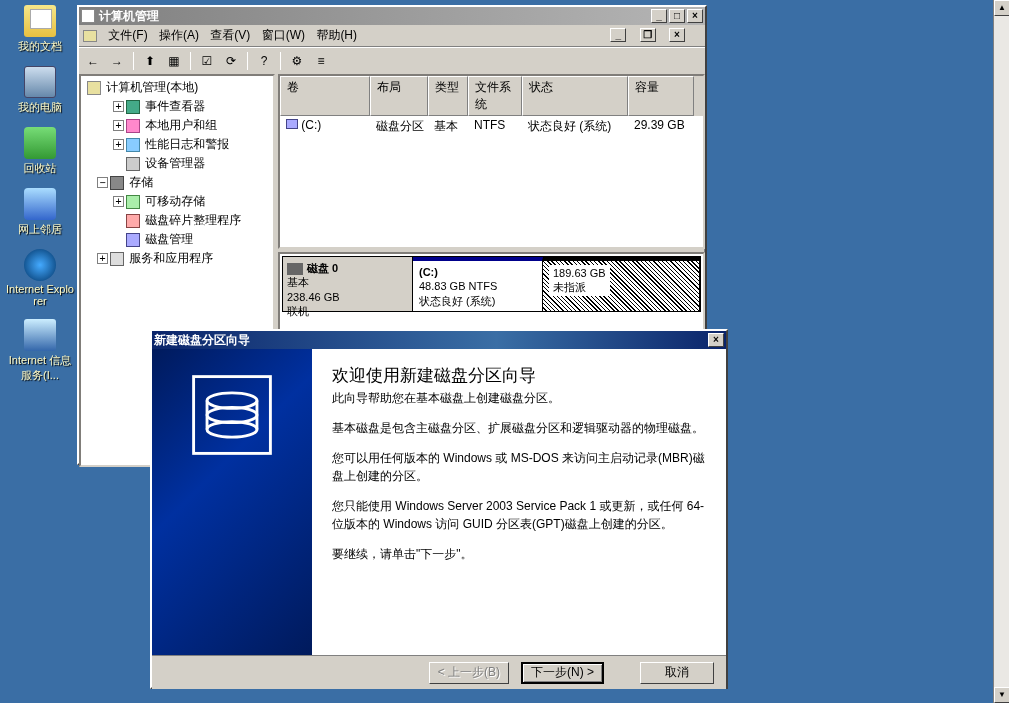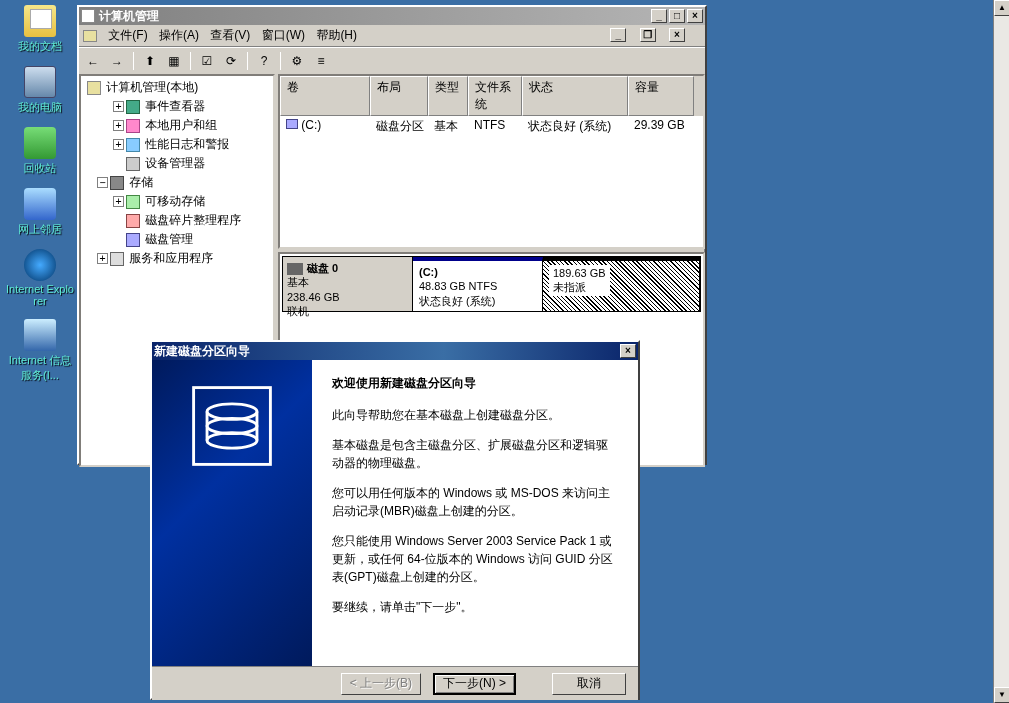--- a/index.html
+++ b/index.html
@@ -6,21 +6,21 @@
 body {
   font-family: "SimSun", "宋体", sans-serif;
   font-size: 12px;
   background: #3a6ea5;
   width: 1009px;
   height: 703px;
   position: relative;
   overflow: hidden;
 }
 .desktop-icons { position: absolute; top: 5px; left: 5px; width: 70px; }
-.desktop-icon { text-align: center; color: #5eead4; margin-bottom: 12px; cursor: pointer; }
+.desktop-icon { text-align: center; color: #fef9c3; margin-bottom: 12px; cursor: pointer; }
 .desktop-icon .ic { width: 32px; height: 32px; margin: 0 auto 2px; }
 .desktop-icon .lbl { font-size: 11px; text-shadow: 1px 1px 1px #000; word-break: break-all; }
 .ic-docs { background: linear-gradient(#f5e68a,#e8c040); border-radius: 3px; position: relative; }
 .ic-docs::before { content:""; position:absolute; left:6px; top:4px; width:20px; height:18px; background:#fff; border:1px solid #aaa; }
 .ic-pc { background: linear-gradient(#cde,#68a); border-radius: 3px; border:1px solid #446; }
 .ic-bin { background: linear-gradient(#7d7,#393); border-radius: 4px; }
 .ic-net { background: linear-gradient(#adf,#36c); border-radius: 4px; }
 .ic-ie { background: radial-gradient(circle,#4af,#036); border-radius: 50%; }
 .ic-iis { background: linear-gradient(#cef,#36a); border-radius: 3px; }
 
@@ -76,26 +76,26 @@
 
 .disk-pane { flex:1; background:#fff; border:2px inset #d4d0c8; padding:2px; font-size:12px; }
 .disk-row { display:flex; border:1px solid #000; height:56px; }
 .disk-info { width:130px; border-right:1px solid #000; padding:4px; background:#d4d0c8; font-size:11px; line-height:1.3; }
 .disk-info .di-icon { display:inline-block;width:16px;height:12px;background:#666;vertical-align:middle;margin-right:4px; }
 .part { border-right:1px solid #000; padding:4px 6px; font-size:11px; line-height:1.3; position:relative; }
 .part-c { width:130px; border-top:4px solid #00008b; background:#fff; }
 .part-u { flex:1; border-top:4px solid #000; background: repeating-linear-gradient(45deg,#fff,#fff 2px,#000 2px,#000 3px); }
 .part-u .inner { background:#fff; display:inline-block; padding:1px 4px; }
 
-.wizard-win { left:150px; top:340px; width:490px; height:360px; }
+.wizard-win { left:150px; top:329px; width:578px; height:360px; }
 .wizard-body { display:flex; height: calc(100% - 50px); background:#fff; }
 .wiz-side { width:160px; background:#00008b; background-image: linear-gradient(135deg,#001a5c,#0030a0 40%,#001a5c); display:flex; align-items:flex-start; justify-content:center; padding-top:18px; }
 .wiz-side svg { width:96px; height:96px; }
 .wiz-content { flex:1; padding:14px 20px; font-size:12px; line-height:1.5; }
-.wiz-content h2 { font-size:12px; font-weight:bold; margin-bottom:14px; font-family:"SimSun"; }
+.wiz-content h2 { font-size:17px; font-weight:normal; font-family:"SimSun"; }
 .wiz-content p { margin-bottom:12px; }
 .wiz-buttons { height:34px; background:#d4d0c8; border-top:1px solid #808080; display:flex; justify-content:flex-end; align-items:center; padding:0 12px; gap:12px; }
 .btn { min-width:74px; height:22px; background:#d4d0c8; border:1px solid #404040; border-top-color:#fff;border-left-color:#fff; font-size:12px; cursor:pointer; padding:0 8px; }
 .btn:disabled { color:#808080; text-shadow:1px 1px 0 #fff; cursor:default; }
 .btn.default { border:2px solid #000; box-shadow: inset 1px 1px 0 #fff, inset -1px -1px 0 #808080; }
 
 .scrollbar-v { position:absolute; right:2px; top:2px; width:16px; bottom:2px; background:#d4d0c8; border-left:1px solid #808080; }
 .sb-btn { width:16px;height:16px;background:#d4d0c8;border:1px solid #fff;border-right-color:#404040;border-bottom-color:#404040;font-size:8px;text-align:center;line-height:13px; }
 .sb-track { background: repeating-conic-gradient(#d4d0c8 0% 25%, #fff 0% 50%) 0/2px 2px; flex:1; }
 .scrollbar-v { display:flex; flex-direction:column; }

